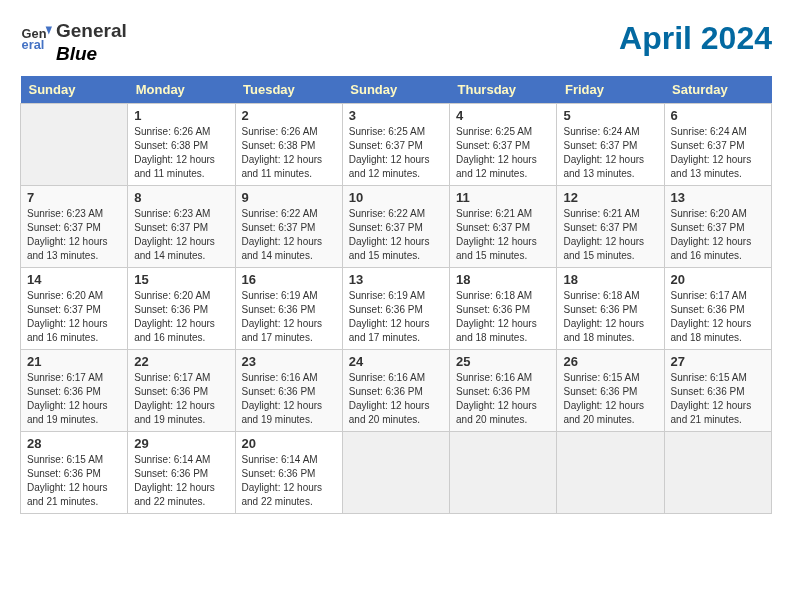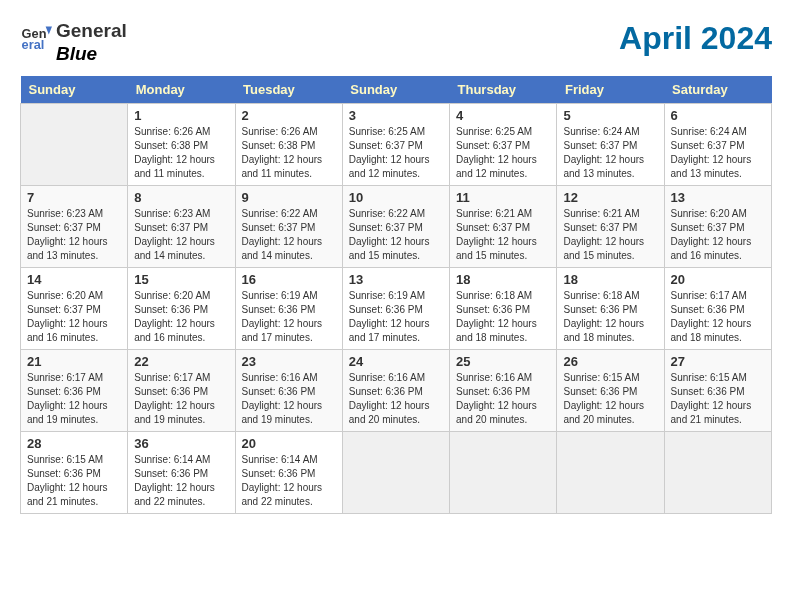--- a/index.html
+++ b/index.html
@@ -317,21 +317,21 @@
       </tr>
       <tr>
         <td>
           <span class="day-num">28</span>
           <div class="day-info" style="white-space: pre-line;">Sunrise: 6:15 AM
 Sunset: 6:36 PM
 Daylight: 12 hours
 and 21 minutes.</div>
         </td>
         <td>
-          <span class="day-num">36</span>
+          <span class="day-num">29</span>
           <div class="day-info" style="white-space: pre-line;">Sunrise: 6:14 AM
 Sunset: 6:36 PM
 Daylight: 12 hours
 and 22 minutes.</div>
         </td>
         <td>
           <span class="day-num">20</span>
           <div class="day-info" style="white-space: pre-line;">Sunrise: 6:14 AM
 Sunset: 6:36 PM
 Daylight: 12 hours

